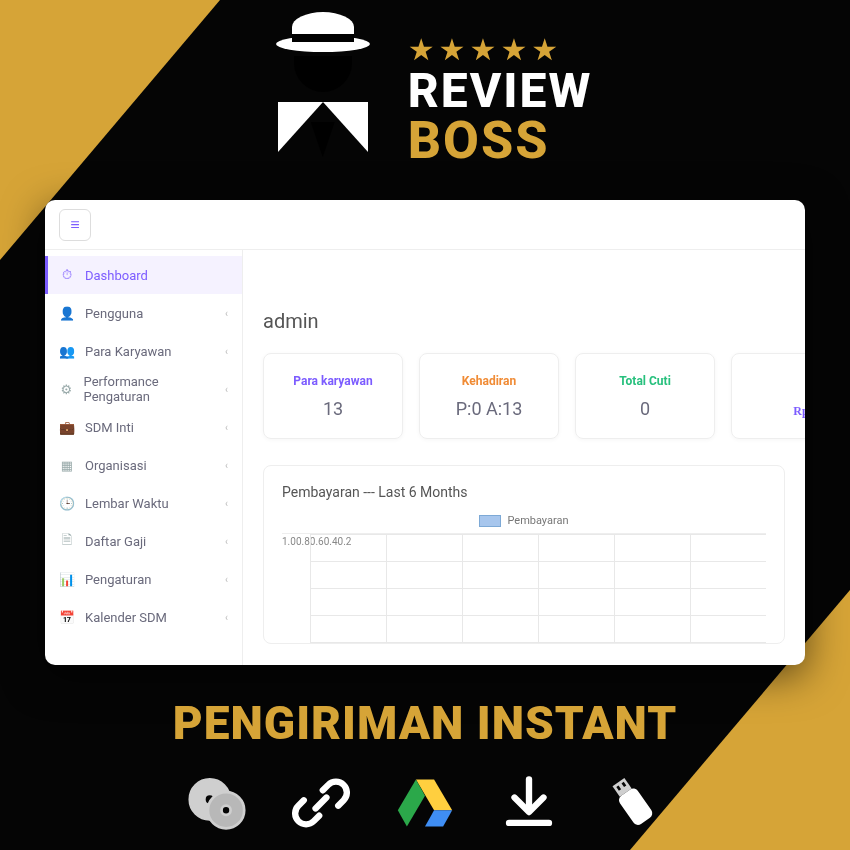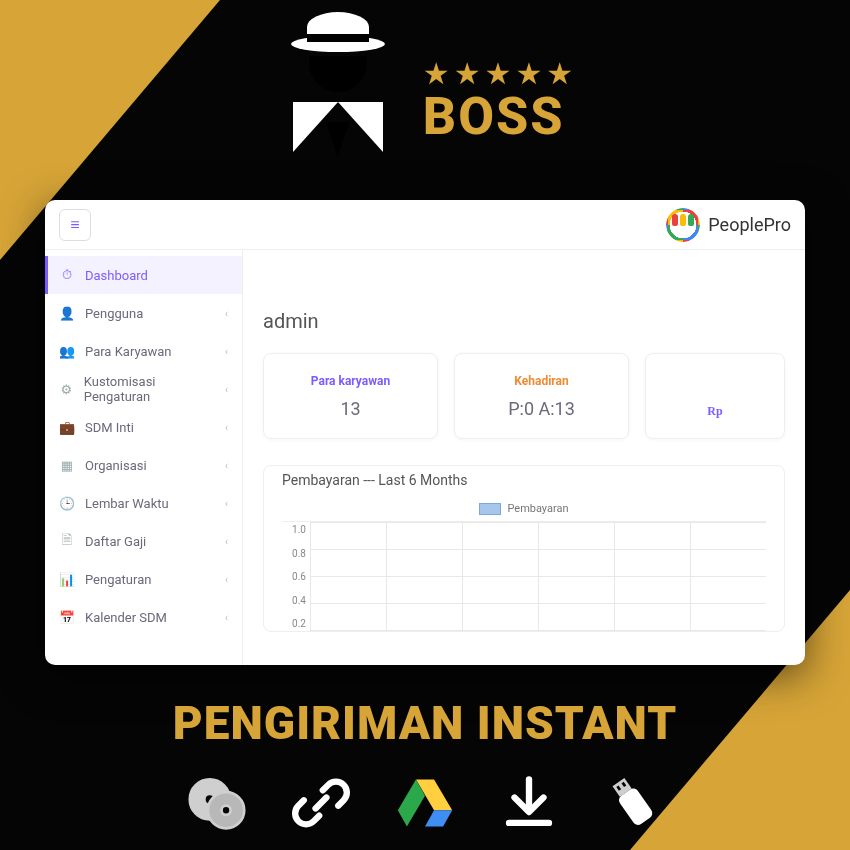--- a/index.html
+++ b/index.html
@@ -125,30 +125,30 @@
     box-shadow:0 1px 4px rgba(0,0,0,.04);
   }
   .stat .lbl{ font-size:12px; font-weight:700; }
   .stat .val{ font-size:18px; color:#6a6a7c; }
   .stat.purple .lbl{ color:#7c5cff; }
   .stat.orange .lbl{ color:#f08b35; }
   .stat.green  .lbl{ color:#27c07d; }
   .stat.partial{ flex:0 0 34px; border-left:1px solid #eee; }
   .stat.partial .lbl{ color:#7c5cff;font-family:Liberation Serif, serif; }
 
-  .chart-card{ border:1px solid #eee; border-radius:8px; padding:6px 18px 0; }
+  .chart-card{ border:1px solid #eee; border-radius:8px; padding:18px 18px 0; }
   .chart-title{ font-size:14px; color:#555; margin-bottom:14px; }
   .legend{ display:flex; justify-content:center; gap:6px; font-size:11px; color:#777; margin-bottom:6px; align-items:center;}
   .legend .sw{ width:22px; height:12px; background:#a7c6ed; border:1px solid #7da9d6; }
   .chart{
     position:relative; height:110px; font-size:10px; color:#888;
     border-top:1px solid #eee;
   }
   .ylabels{ position:absolute; left:0; top:0; bottom:0; width:24px;
-    display:flex; flex-direction:column; justify-content:space-between; padding:2px 0; text-align:right;}
+    display:flex; flex-direction:row; justify-content:space-between; padding:2px 0; text-align:right;}
   .grid{
     position:absolute; left:28px; right:0; top:0; bottom:0;
     display:flex;
   }
   .grid div{ flex:1; border-left:1px solid #e8e8e8; }
   .hlines{
     position:absolute; left:28px; right:0; top:0; bottom:0;
     display:flex; flex-direction:column; justify-content:space-between;
   }
   .hlines span{ display:block; border-top:1px solid #e8e8e8; height:0; }
@@ -177,59 +177,49 @@
       <div class="hatband"></div>
     <div class="shadowface"></div>
     <div class="collar">
         <div class="left"></div>
         <div class="right"></div>
         <div class="body"></div>
       </div>
   </div>
   <div class="brand-text">
     <div class="stars">★★★★★</div>
+    <div class="brand-line1">REVIEW</div>
     <div class="brand-line2">BOSS</div>
   </div>
 </div>
 
 <div class="app">
   <div class="app-header">
     <div class="hamburger">≡</div>
-    <div class="app-brand">
-      <div class="ring-wrap">
-        <div class="ring"></div>
-        <div class="ring-people">
-            <span></span>
-            <span></span>
-            <span></span>
-          </div>
-      </div>
-      <span>PeoplePro</span>
-    </div>
   </div>
 
   <div class="app-body">
     <div class="sidebar" id="sidebar">
         <div class="side-item active">
           <span class="side-icon">⏱</span>
           <span>Dashboard</span>
         </div>
         <div class="side-item">
           <span class="side-icon">👤</span>
           <span>Pengguna</span>
           <span class="chev">‹</span>
         </div>
         <div class="side-item">
           <span class="side-icon">👥</span>
           <span>Para Karyawan</span>
           <span class="chev">‹</span>
         </div>
         <div class="side-item">
           <span class="side-icon">⚙</span>
-          <span>Kustomisasi Pengaturan</span>
+          <span>Performance Pengaturan</span>
           <span class="chev">‹</span>
         </div>
         <div class="side-item">
           <span class="side-icon">💼</span>
           <span>SDM Inti</span>
           <span class="chev">‹</span>
         </div>
         <div class="side-item">
           <span class="side-icon">▦</span>
           <span>Organisasi</span>
@@ -262,20 +252,24 @@
 
       <div class="stat-row" id="stat-row">
           <div class="stat purple">
             <div class="lbl">Para karyawan</div>
             <div class="val">13</div>
           </div>
           <div class="stat orange">
             <div class="lbl">Kehadiran</div>
             <div class="val">P:0 A:13</div>
           </div>
+          <div class="stat green">
+            <div class="lbl">Total Cuti</div>
+            <div class="val">0</div>
+          </div>
           <div class="stat partial">
             <div class="lbl" style="margin-top:30px">Rp</div>
           </div>
         </div>
 
       <div class="chart-card">
         <div class="chart-title">Pembayaran --- Last 6 Months</div>
         <div class="legend">
           <span class="sw"></span>
           <span>Pembayaran</span>

